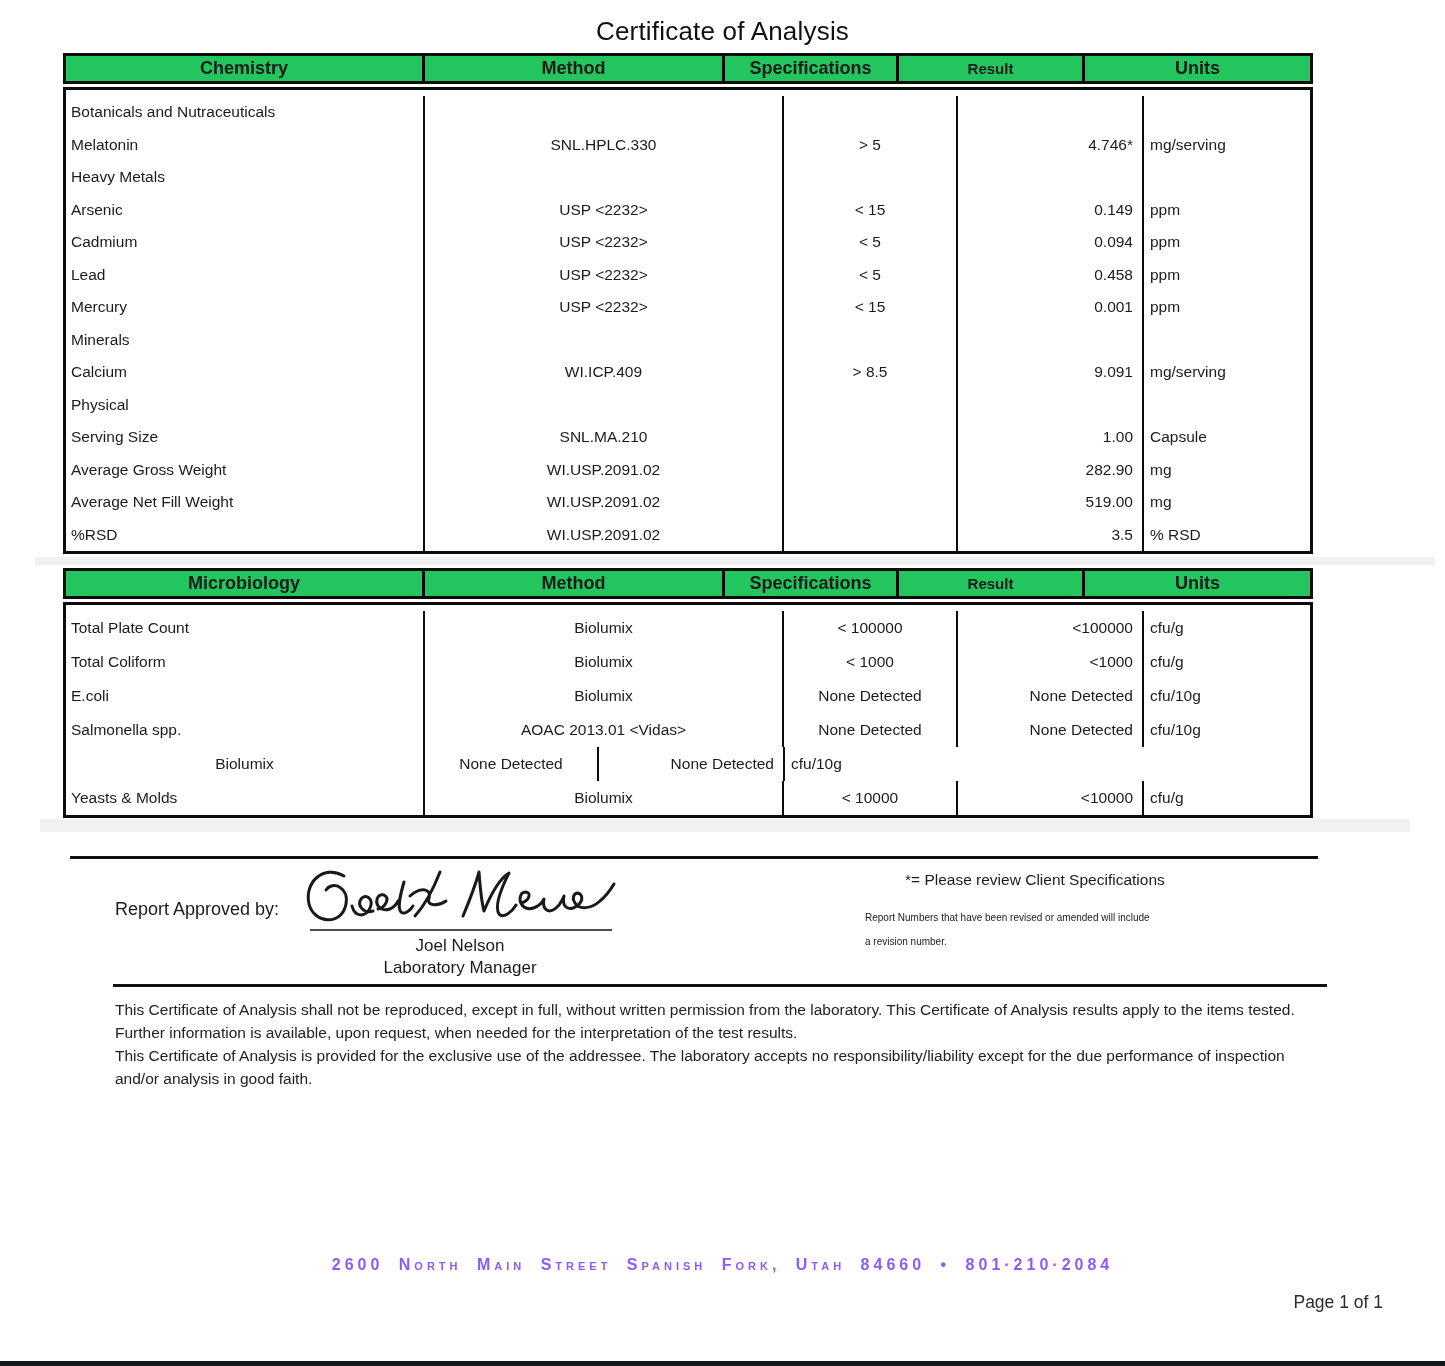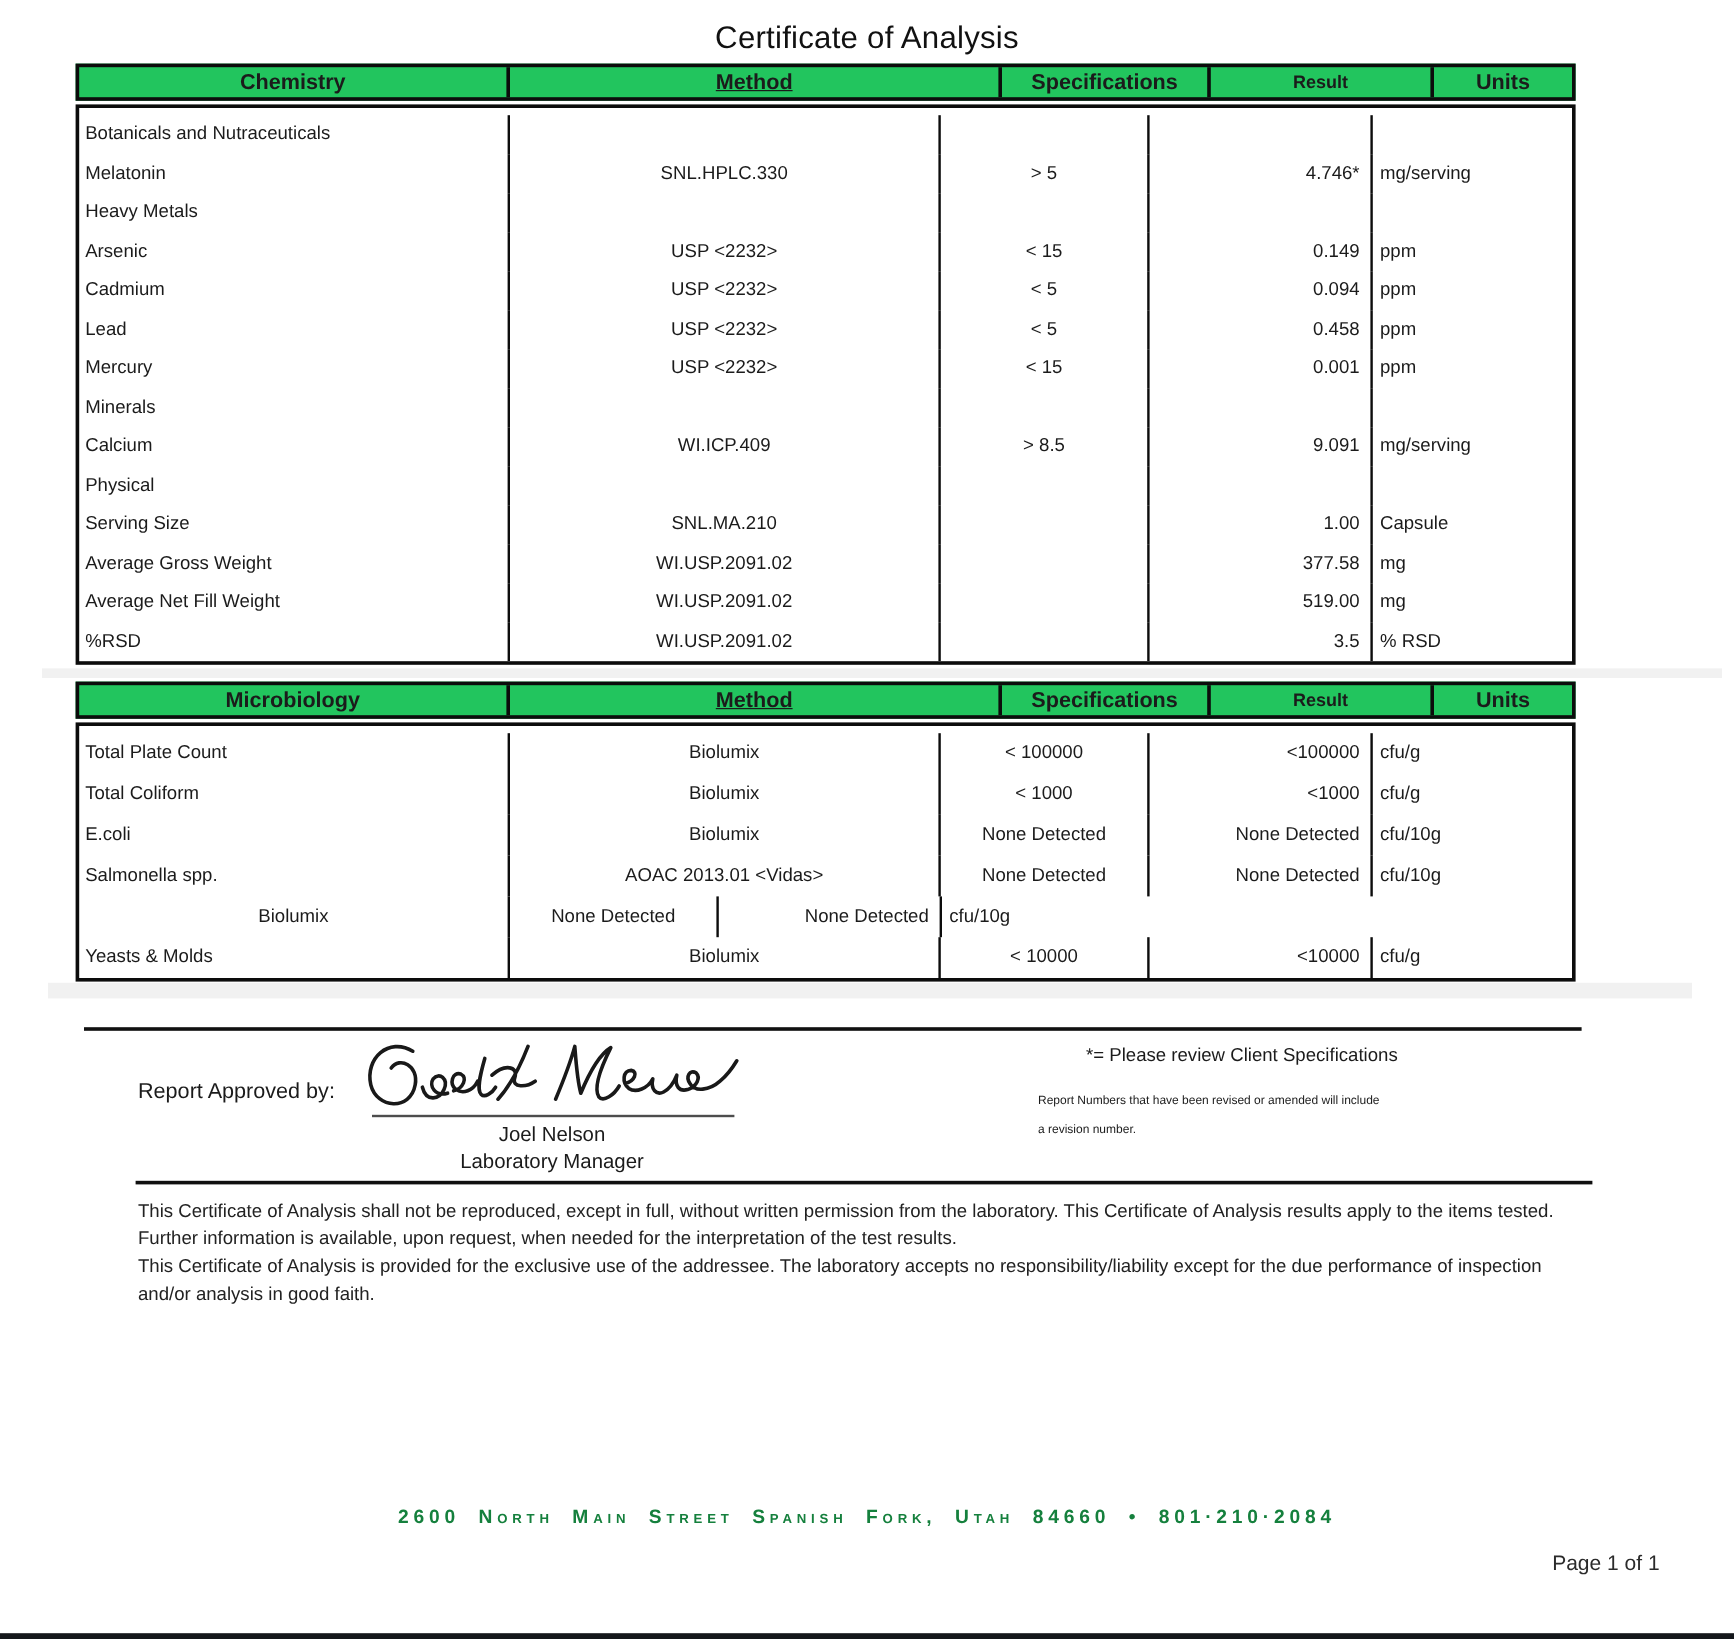--- a/index.html
+++ b/index.html
@@ -9,21 +9,21 @@
 
   .doc-title { position:absolute; top:16px; left:0; width:1445px; text-align:center;
                font-size:26px; font-weight:400; color:#111; letter-spacing:.2px; }
 
   
   .thead { position:absolute; left:63px; width:1250px; height:31px;
            border:3px solid #0c0c0c; display:flex; background:#22c55e; }
   .thead .hcell { display:flex; align-items:center; justify-content:center;
                   font-weight:700; font-size:18px; border-right:3px solid #0c0c0c; }
   .thead .hcell:last-child { border-right:none; }
-  .thead .hc1 { width:359px; } .thead .hc2 { width:410px;text-decoration:underline; } .thead .hc3 { width:174px; }
+  .thead .hc1 { width:359px; } .thead .hc2 { width:300px; } .thead .hc3 { width:174px; }
   .thead .hc4 { width:186px; } .thead .hc5 { flex:1; }
   .hd-result { font-size:15px !important; }
 
   .tbody { position:absolute; left:63px; width:1250px;
            border:3px solid #0c0c0c; background:#fff; padding-top:6px; overflow:hidden; }
   .t-row { display:flex; align-items:center; }
   .tbody .cell { height:100%; display:flex; align-items:center; font-size:15.5px; overflow:hidden; }
   .cell.c1 { width:359px; border-right:2px solid #0c0c0c; padding-left:5px; }
   .cell.c2 { width:359px; border-right:2px solid #0c0c0c; justify-content:center; text-align:center; }
   .cell.c3 { width:174px; border-right:2px solid #0c0c0c; justify-content:center; text-align:center; }
@@ -150,21 +150,21 @@
         <div class="cell c1">Serving Size</div>
         <div class="cell c2">SNL.MA.210</div>
         <div class="cell c3"></div>
         <div class="cell c4">1.00</div>
         <div class="cell c5">Capsule</div>
       </div>
       <div class="t-row">
         <div class="cell c1">Average Gross Weight</div>
         <div class="cell c2">WI.USP.2091.02</div>
         <div class="cell c3"></div>
-        <div class="cell c4">377.58</div>
+        <div class="cell c4">282.90</div>
         <div class="cell c5">mg</div>
       </div>
       <div class="t-row">
         <div class="cell c1">Average Net Fill Weight</div>
         <div class="cell c2">WI.USP.2091.02</div>
         <div class="cell c3"></div>
         <div class="cell c4">519.00</div>
         <div class="cell c5">mg</div>
       </div>
       <div class="t-row">
@@ -252,17 +252,17 @@
   <div class="note-star">*= Please review Client Specifications</div>
   <div class="note-rev">Report Numbers that have been revised or amended will include a revision number.</div>
 
   <div class="rule" style="left:113px; top:984px; width:1214px;"></div>
 
   <div class="disclaimer">
     <p>This Certificate of Analysis shall not be reproduced, except in full, without written permission from the laboratory. This Certificate of Analysis results apply to the items tested. Further information is available, upon request, when needed for the interpretation of the test results.</p>
     <p>This Certificate of Analysis is provided for the exclusive use of the addressee. The laboratory accepts no responsibility/liability except for the due performance of inspection and/or analysis in good faith.</p>
   </div>
 
-  <div class="footer-address" style="color: #15803d;">2600 North Main Street   Spanish Fork, Utah   84660 • 801·210·2084</div>
+  <div class="footer-address" style="color: #8b5cf6;">2600 North Main Street   Spanish Fork, Utah   84660 • 801·210·2084</div>
   <div class="page-number">Page 1 of 1</div>
   <div class="bottom-bar"></div>
 
 </div>
 
 </body></html>

